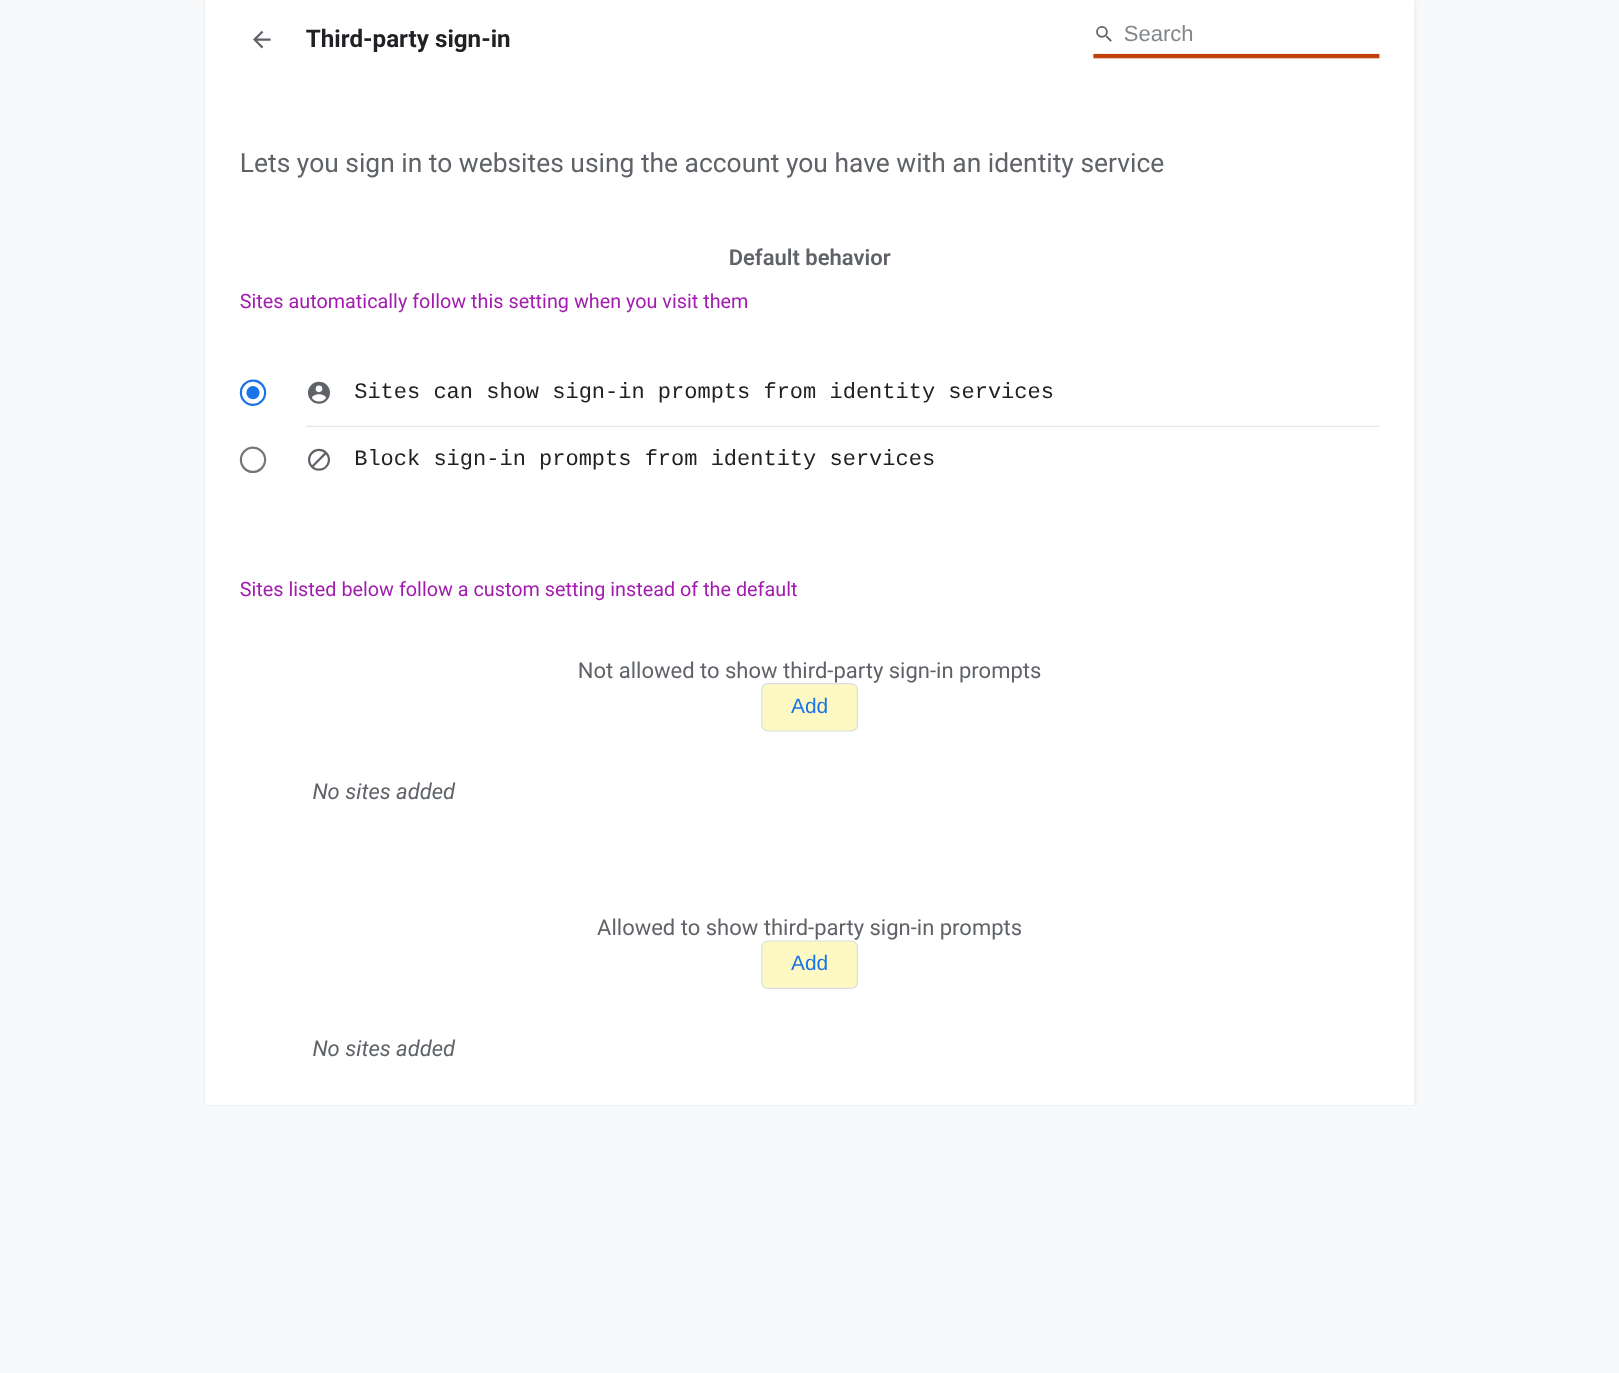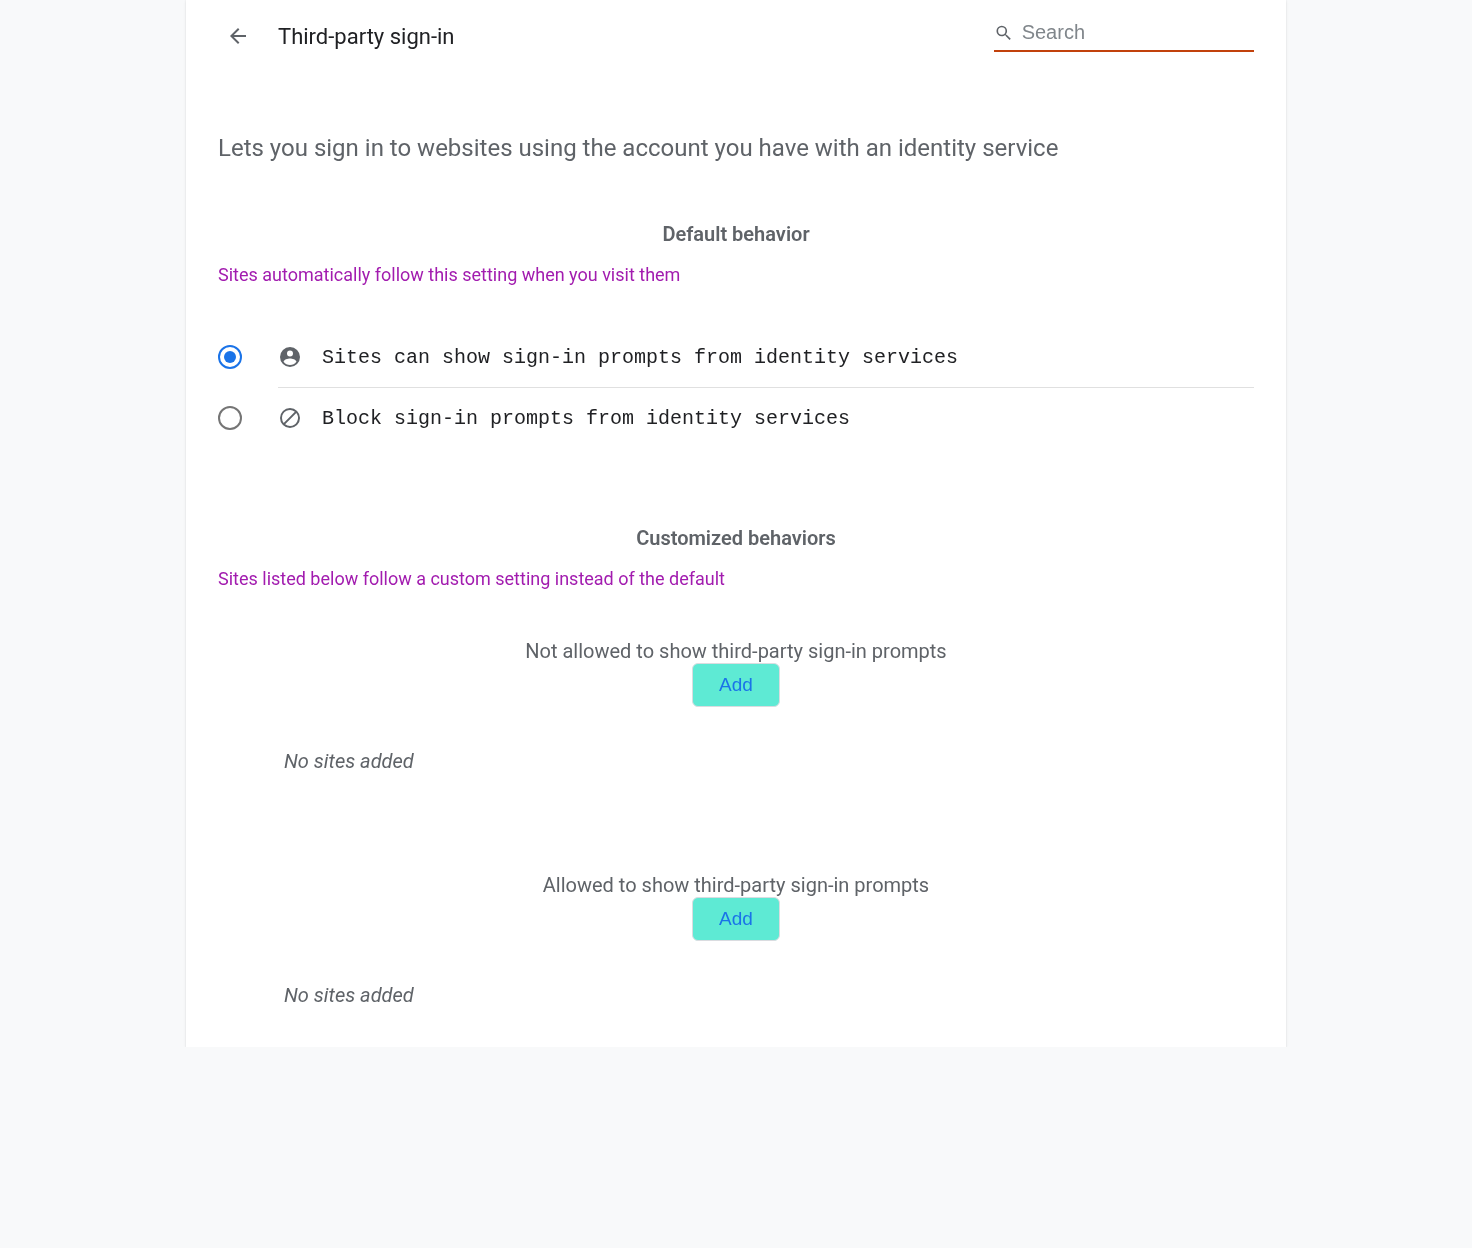--- a/index.html
+++ b/index.html
@@ -30,29 +30,29 @@
       height: 40px;
       display: flex;
       align-items: center;
       justify-content: center;
       border-radius: 50%;
       cursor: pointer;
       color: #5f6368;
     }
     .page-title {
       font-size: 22px;
-      font-weight: 400;
+      font-weight: 700;
       color: #202124;
       margin-left: 20px;
       flex: 1;
     }
     .search-wrap {
       display: flex;
-      align-items: flex-end;
-      border-bottom: 2px solid #c2410c;
+      align-items: flex-start;
+      border-bottom: 4px solid #c2410c;
       width: 260px;
       padding-bottom: 6px;
       gap: 8px;
     }
     .search-wrap svg {
       color: #5f6368;
     }
     .search-input {
       border: none;
       outline: none;
@@ -144,21 +144,21 @@
       align-items: center;
       justify-content: space-between;
       margin-top: 50px;
       flex-direction: column;
     }
     .list-header-title {
       font-size: 20px;
       color: #5f6368;
     }
     .add-btn {
-      background: #5eead4;
+      background: #fef9c3;
       border: 1px solid #dadce0;
       color: #1a73e8;
       font-size: 19px;
       font-weight: 500;
       padding: 10px 26px;
       border-radius: 6px;
       cursor: pointer;
     }
     .empty-state {
       font-size: 20px;
@@ -211,21 +211,20 @@
             <svg width="24" height="24" viewBox="0 0 24 24">
               <path fill="currentColor" d="M12 2a10 10 0 100 20 10 10 0 000-20zM4 12a8 8 0 0112.9-6.31L5.69 16.9A7.96 7.96 0 014 12zm8 8a7.96 7.96 0 01-4.9-1.69L18.31 7.1A8 8 0 0112 20z"></path>
             </svg>
           </span>
           <span class="option-label">Block sign-in prompts from identity services</span>
         </div>
       </div>
     </div>
 
     <div class="custom-section">
-      <h2 class="section-title">Customized behaviors</h2>
       <p class="section-desc">Sites listed below follow a custom setting instead of the default</p>
 
       <div class="list-header">
         <span class="list-header-title">Not allowed to show third-party sign-in prompts</span>
         <button class="add-btn">Add</button>
       </div>
       <div class="empty-state">No sites added</div>
 
       <div class="list-header" style="margin-top:100px;">
         <span class="list-header-title">Allowed to show third-party sign-in prompts</span>

